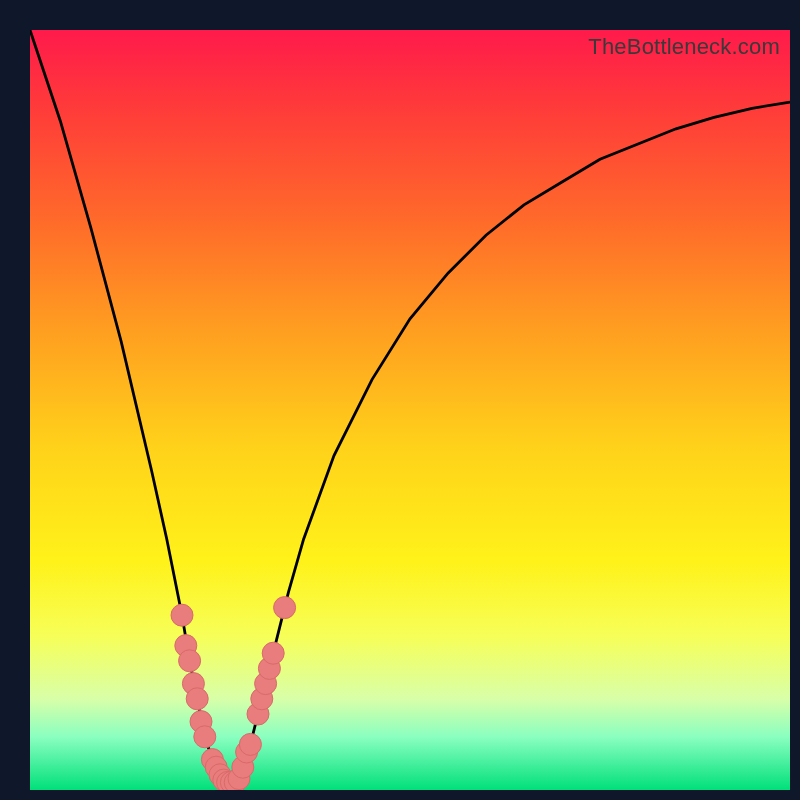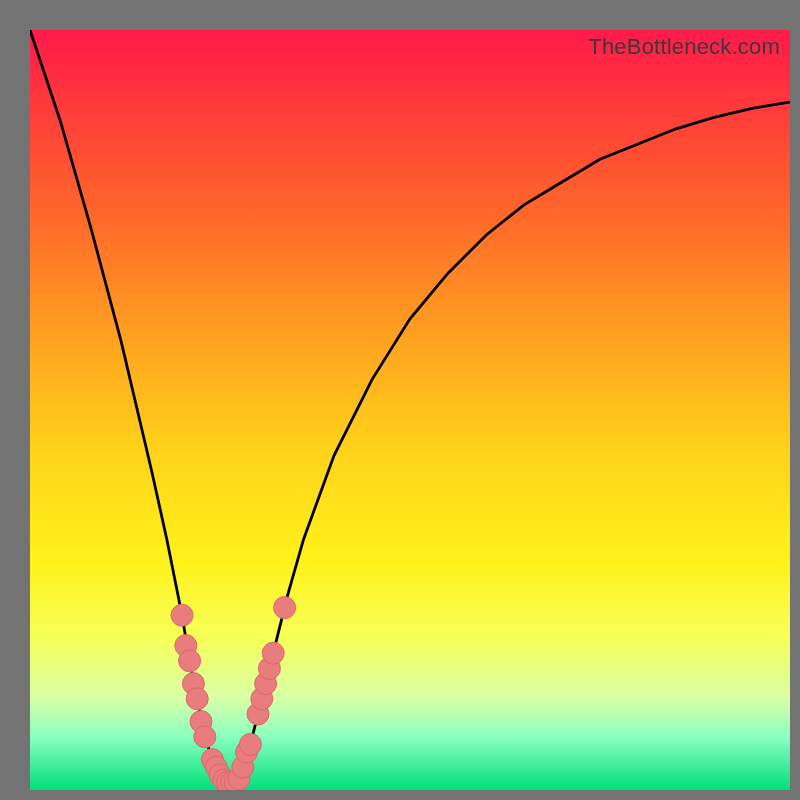--- a/index.html
+++ b/index.html
@@ -8,21 +8,21 @@
     width: 800px;
     height: 800px;
     overflow: hidden;
     background: #000;
     font-family: Arial, Helvetica, sans-serif;
   }
   .frame {
     position: relative;
     width: 800px;
     height: 800px;
-    background: #737373;
+    background: #0f172a;
   }
   .plot-area {
     position: absolute;
     left: 30px;
     top: 30px;
     width: 760px;
     height: 760px;
     background: linear-gradient(to bottom,
       #ff1a4b 0%,
       #ff3a3a 10%,

